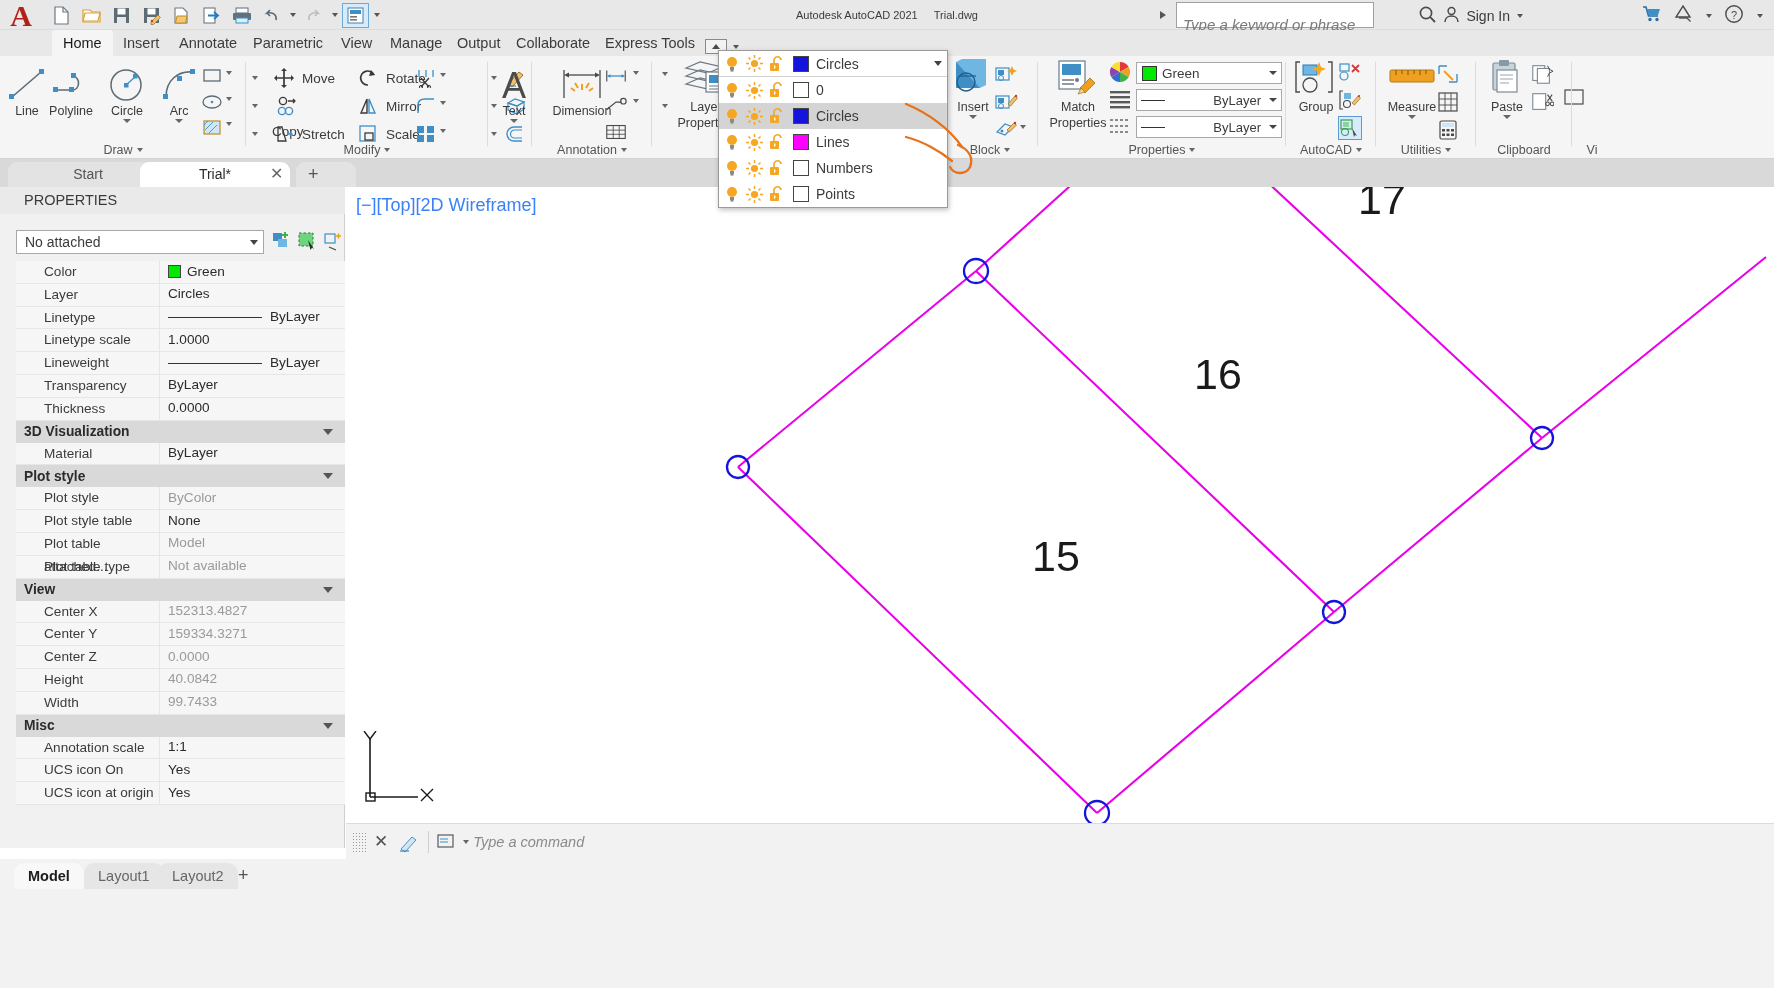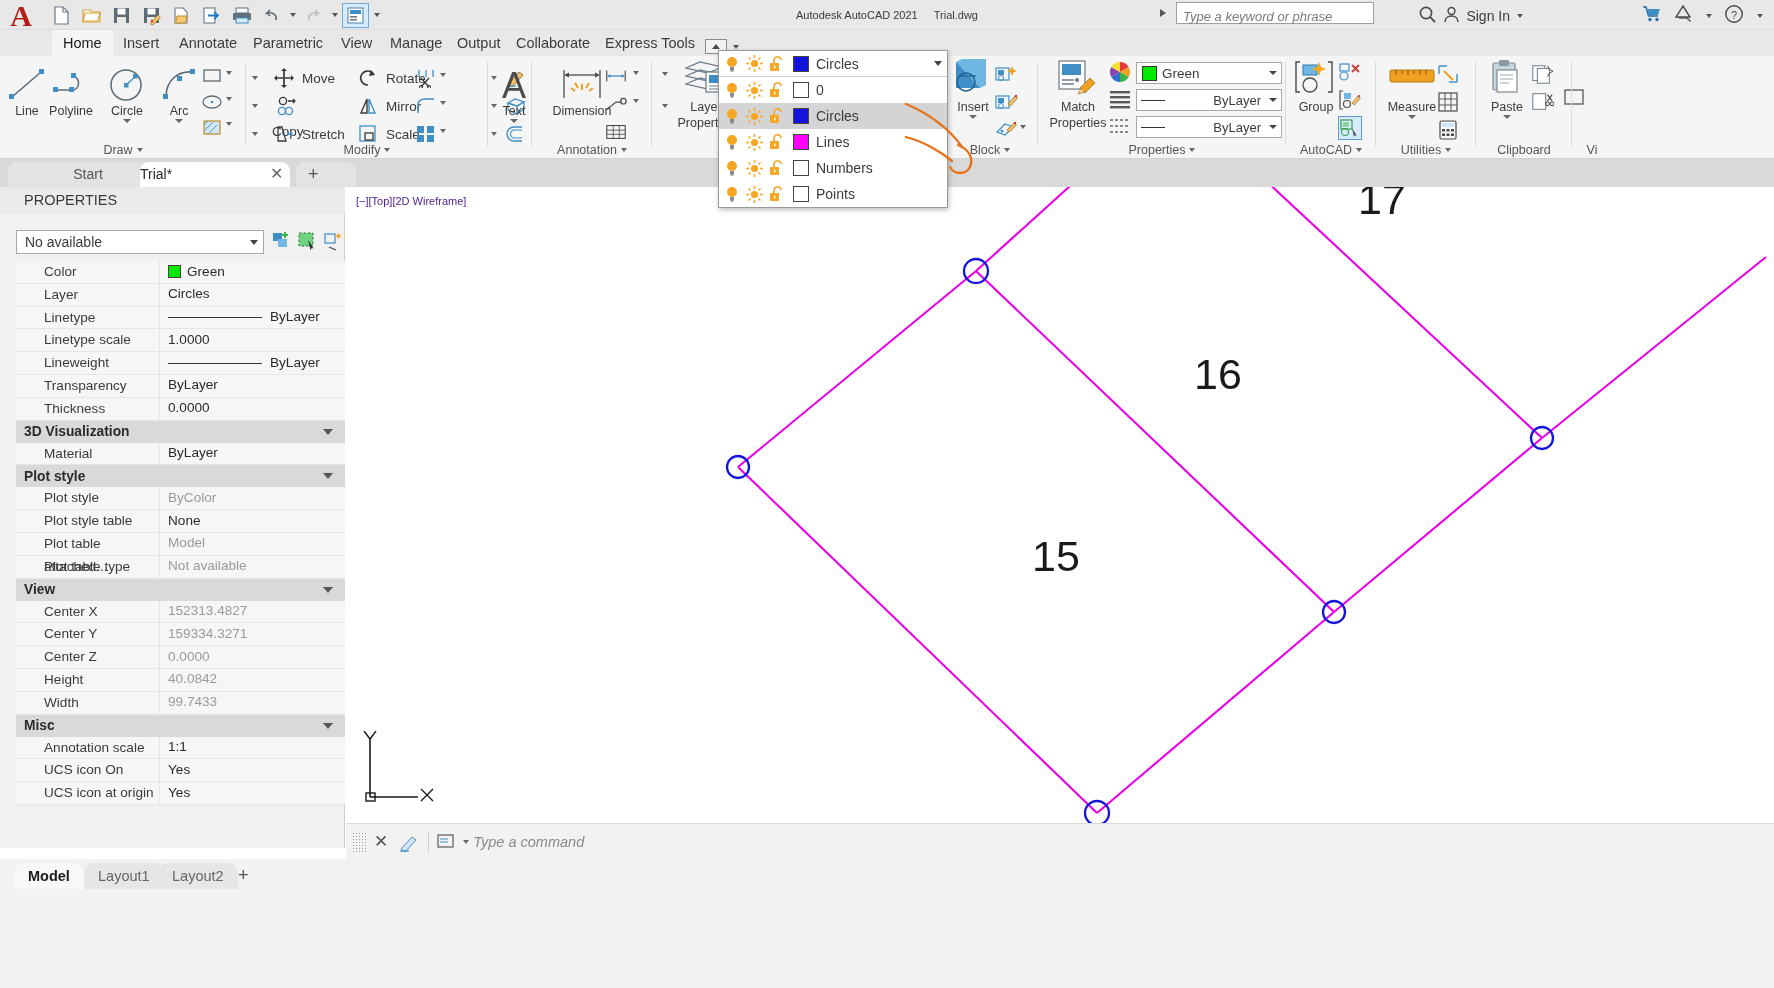--- a/index.html
+++ b/index.html
@@ -37,21 +37,21 @@
     position:absolute; left:0; top:0; width:1774px; height:30px;
     text-align:center; font-size:11px; line-height:30px; color:#3b3b3b;
     pointer-events:none;
   }
   .apptitle span.fname { margin-left:16px; }
   .searchwrap { position:absolute; right:400px; top:2px; display:flex; align-items:center; gap:6px; }
   .search-caret { width:10px; }
   .search-caret i { display:block; border-top:4.5px solid transparent; border-bottom:4.5px solid transparent; border-left:6px solid #555; }
   .searchbox {
     width:198px; height:22px; background:#fff; border:1px solid #a0a0a0;
-    font-size:13px; font-style:italic; color:#7a7a7a; padding:4px 6px; line-height:20px;
+    font-size:15px; font-style:italic; color:#7a7a7a; padding:12px 6px; line-height:20px;
   }
   .signin { position:absolute; right:250px; top:3px; display:flex; align-items:center; gap:5px; font-size:14px; color:#3b3b3b; }
   .tb-right { position:absolute; right:10px; top:3px; display:flex; align-items:center; gap:11px; }
 
   
   .ribbon-tabs {
     position:absolute; left:0; top:30px; width:1774px; height:26px;
     background:#e8e8e8;
   }
   .rtab {
@@ -158,21 +158,21 @@
   .pg-row { height:22.8px; display:flex; border-bottom:1px solid #e6e6e6; background:#f6f6f6; font-size:13.6px; }
   .pg-row .k { width:144px; padding-left:28px; color:#3b3b3b; line-height:22.8px; border-right:1px solid #e6e6e6; }
   .pg-row .v { flex:1; padding-left:8px; color:#2b2b2b; line-height:22.8px; display:flex; align-items:center; gap:6px; }
   .pg-row .v.dim { color:#9a9a9a; }
   .vswatch { width:13px; height:13px; border:1px solid #444; }
   .vline { position:relative; width:96px; height:12px; }
   .vline::after { content:""; position:absolute; left:0; right:2px; top:6px; height:1px; background:#333; }
 
   
   .canvas { position:absolute; left:346px; top:187px; width:1428px; height:636px; background:#fff; overflow:hidden; }
-  .vlabel { position:absolute; left:10px; top:8px; font-size:11px; color:#4c1d95;text-align:center; }
+  .vlabel { position:absolute; left:10px; top:8px; font-size:18px; color:#3b82f6;text-align:center; }
   .cad-num { position:absolute; font-size:43px; color:#1a1a1a; font-family:"Liberation Sans", sans-serif; }
   .ucs { position:absolute; left:14px; bottom:12px; width:80px; height:80px; }
 
   
   .cmdline {
     position:absolute; left:346px; top:823px; width:1428px; height:36px;
     background:#f2f2f2; border-top:1px solid #dcdcdc; display:flex; align-items:center;
   }
   .cmd-grip { width:14px; height:20px; margin-left:6px;
     background-image:radial-gradient(#999 40%, transparent 41%); background-size:3px 3px; }
@@ -1052,32 +1052,32 @@
   <svg style="position:absolute; left:900px; top:95px; width:130px; height:115px; z-index:70; pointer-events:none;">
     <g fill="none" stroke="#e8711a" stroke-width="2.3" stroke-linecap="round">
       <path d="M6 9 C28 18, 50 34, 62 52"></path>
       <path d="M6 42 C22 46, 40 56, 52 66"></path>
       <path d="M58 50 C68 54, 74 62, 70 72 C66 80, 54 80, 50 72"></path>
     </g>
   </svg>
 
   <div class="doctabs">
     <div class="dtab" style="left:8px; width:160px; text-align:center; padding:0;">Start</div>
-    <div class="dtab active" style="left:140px; width:150px; text-align:left; padding:0;">Trial*</div>
+    <div class="dtab active" style="left:140px; width:150px; text-align:center; padding:0;">Trial*</div>
     <div class="dtab-close" style="left:270px;">✕</div>
     <div class="dtab" style="left:296px; width:60px;"></div>
     <div class="dtab-plus" style="left:308px;">+</div>
   </div>
 
   <div class="props">
     <div class="grip"></div>
     <div class="props-title">PROPERTIES</div>
 
     <div class="sel-combo">
-      <span>No available</span>
+      <span>No attached</span>
       <span class="ccaret2">
           <i></i>
         </span>
     </div>
     <div class="sel-tools">
       <span class="st">
         <svg width="20" height="20" viewBox="0 0 20 20">
             <rect x="2" y="2" width="9" height="8" fill="#3f8fc6"></rect>
             <rect x="7" y="8" width="9" height="8" fill="#6fb6e3"></rect>
             <path d="M14 1v6M11 4h6" stroke="#3cb44b" stroke-width="2"></path>

